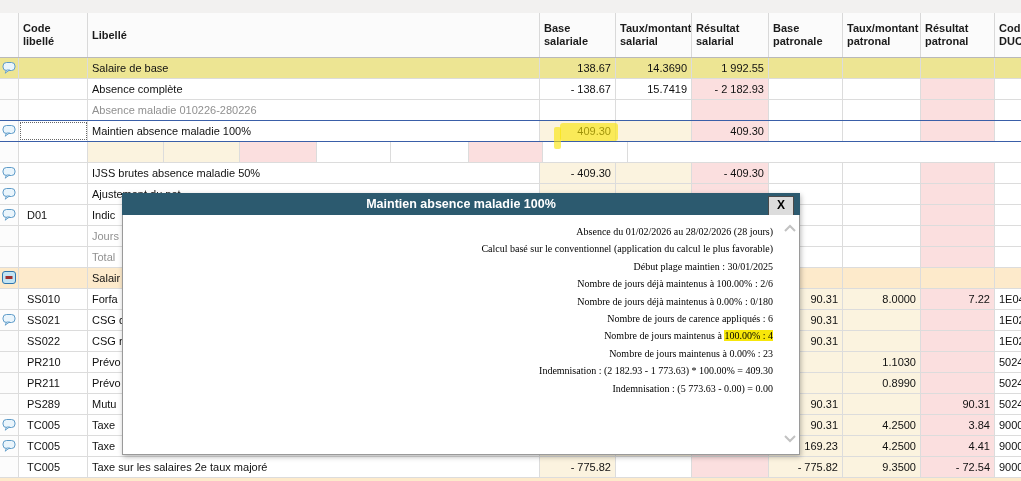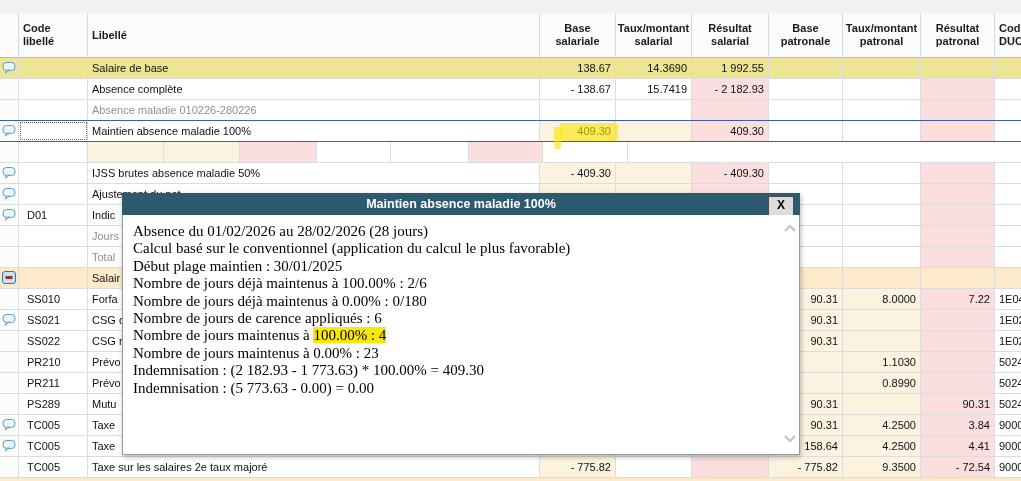--- a/index.html
+++ b/index.html
@@ -3,21 +3,21 @@
 <meta charset="utf-8">
 <style>
   html,body{margin:0;padding:0;}
   #app{position:relative;width:1021px;height:481px;background:#fff;overflow:hidden;
        font-family:"Liberation Sans",sans-serif;text-decoration:underline;}
   .topstrip{position:absolute;top:0;left:0;width:1021px;height:13px;background:#F2F1F0;border-bottom:1px solid #E3E2E1;}
   
   #thead{position:absolute;top:13px;left:0;height:45px;display:flex;background:#FBFBFB;border-bottom:1px solid #B9B9B9;box-sizing:border-box;}
   .hcell{box-sizing:border-box;border-right:1px solid #D9D9D9;font-size:11px;font-weight:bold;color:#1b1b1b;
          display:flex;flex-direction:column;justify-content:center;padding:0 4px;line-height:13px;height:44px;overflow:hidden;white-space:nowrap;}
-  .hcell.num{align-items:center;text-align:right;}
+  .hcell.num{align-items:flex-start;text-align:right;}
   
   .c0{width:19px;min-width:19px}.c1{width:69px;min-width:69px}.c2{width:452px;min-width:452px}
   .c3{width:76px;min-width:76px}.c4{width:76px;min-width:76px}.c5{width:77px;min-width:77px}
   .c6{width:74px;min-width:74px}.c7{width:78px;min-width:78px}.c8{width:74px;min-width:74px}
   .c9{width:85px;min-width:85px}
   
   #rows{position:absolute;top:58px;left:0;}
   .row{display:flex;height:21px;box-sizing:border-box;border-bottom:1px solid #DCDCDC;}
   .cell{box-sizing:border-box;border-right:1px solid #DCDCDC;font-size:11px;color:#111;
         display:flex;align-items:center;overflow:hidden;white-space:nowrap;background:#fff;}
@@ -37,21 +37,21 @@
   
   .marker{position:absolute;background:rgba(249,228,5,0.62);z-index:4;border-radius:3px;}
   
   #modal{position:absolute;left:122px;top:193px;width:678px;height:262px;z-index:10;box-shadow:1px 2px 5px rgba(0,0,0,.28);}
   .mtitle{height:22px;background:#2C5A6F;color:#fff;font-size:12.5px;font-weight:bold;text-align:center;line-height:22px;
           font-family:"Liberation Sans",sans-serif;}
   .mclose{position:absolute;top:3px;right:6px;width:26px;height:20px;background:#DCDCDC;border:1px solid #4a4a4a;
           font-size:12px;font-weight:bold;text-align:center;line-height:17px;box-sizing:border-box;cursor:pointer;color:#000;}
   .mbody{position:absolute;top:22px;left:0;right:0;bottom:0;background:#fff;border:1px solid #9a9a9a;border-top:none;
          box-sizing:border-box;padding:8px 26px 0 10px;overflow:hidden;}
-  .mline{font-family:"Liberation Serif",serif;font-size:15px;line-height:17.4px;color:#000;white-space:nowrap;}
+  .mline{font-family:"Liberation Serif",serif;font-size:10px;line-height:17.4px;color:#000;white-space:nowrap;text-align:right;}
   .hl{background:#F7E70A;}
   .chev{position:absolute;width:11px;height:11px;}
   .chev svg{display:block}
   .sliver{position:absolute;left:0;bottom:0;width:1021px;height:3px;background:#FDEACB;border-top:1px solid #DCDCDC;}
 </style>
 </head>
 <body>
 
 <div id="app">
   <div class="topstrip"></div>
@@ -358,21 +358,21 @@
           <span><svg width="14" height="13" viewBox="0 0 14 13">
               <rect x="1" y="1.5" width="12" height="8" rx="3.5" fill="#EAF5FC" stroke="#5E9BC8"></rect>
               <path d="M4.5 9 L3.2 12.2 L7.5 9 Z" fill="#EAF5FC" stroke="#5E9BC8" stroke-width="0.9"></path>
             </svg></span>
         </div>
         <div class="cell c1 code">TC005</div>
         <div class="cell c2 t">Taxe</div>
         <div class="cell c3 n bg-cream"></div>
         <div class="cell c4 n bg-cream"></div>
         <div class="cell c5 n bg-pink"></div>
-        <div class="cell c6 n bg-cream">158.64</div>
+        <div class="cell c6 n bg-cream">169.23</div>
         <div class="cell c7 n bg-cream">4.2500</div>
         <div class="cell c8 n bg-pink">4.41</div>
         <div class="cell c9 t bg-white">9000</div>
       </div>
       <div class="row">
         <div class="cell c0 iconcell"></div>
         <div class="cell c1 code">TC005</div>
         <div class="cell c2 t">Taxe sur les salaires 2e taux majoré</div>
         <div class="cell c3 n bg-cream">- 775.82</div>
         <div class="cell c4 n bg-white"></div>

